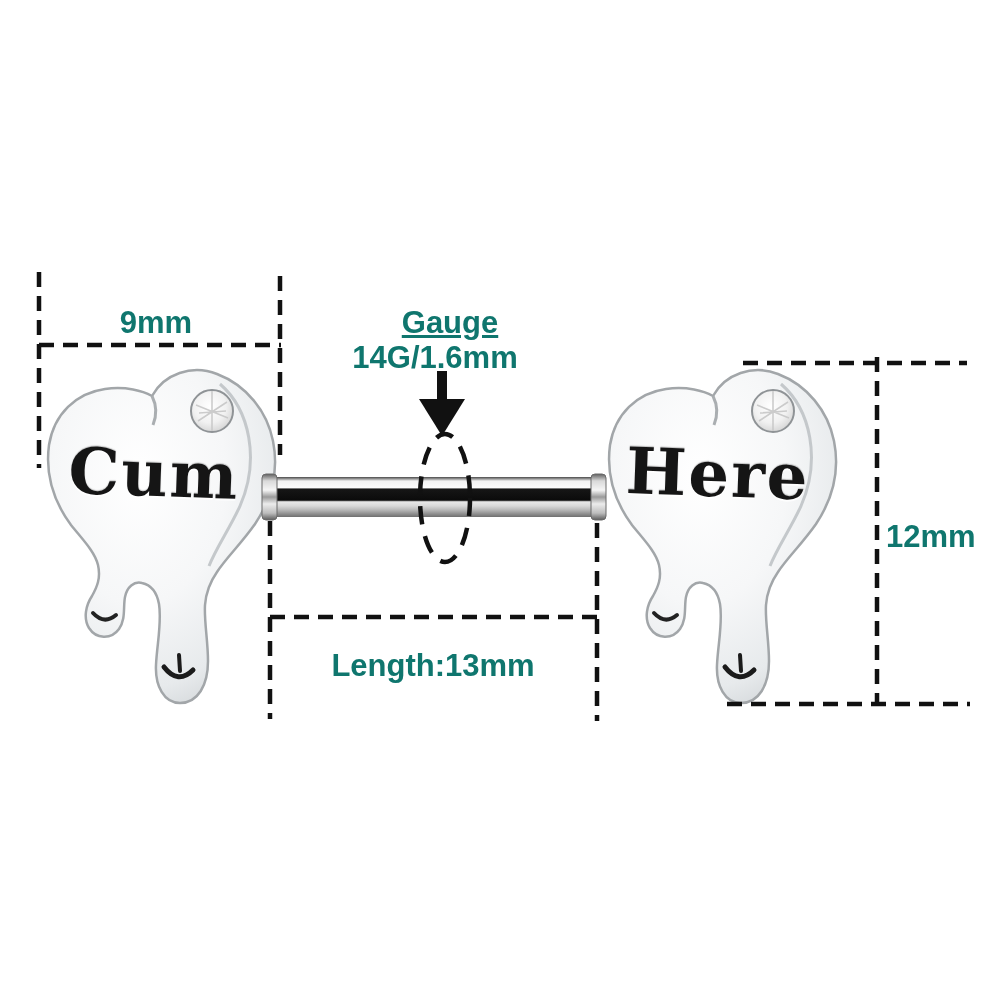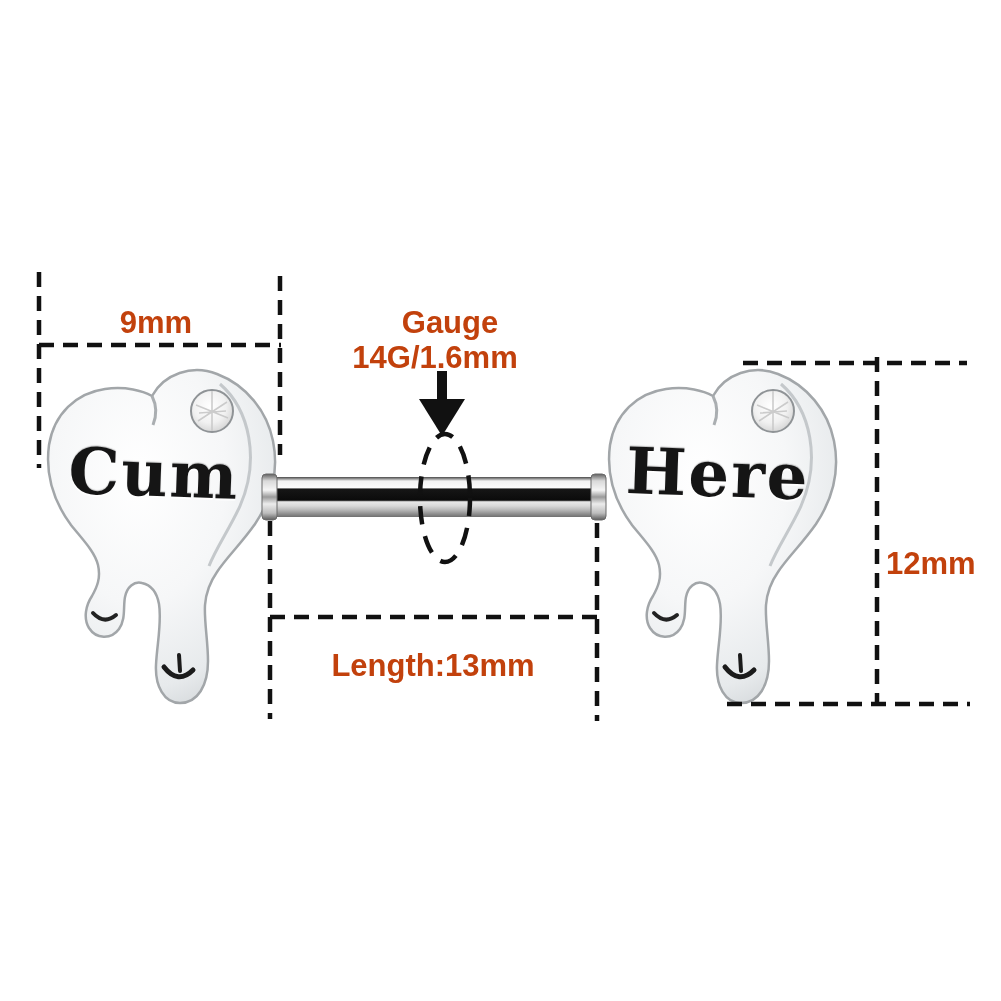--- a/index.html
+++ b/index.html
@@ -10,21 +10,21 @@
     overflow:hidden;
     font-family:"Liberation Sans", sans-serif;
   }
   #stage svg{position:absolute;left:0;top:0;}
   .dim-label{
     position:absolute;
     font-family:"Liberation Sans", sans-serif;
     font-weight:bold;
     font-size:31px;
     line-height:33px;
-    color:#c2410c;
+    color:#0f766e;
     text-align:center;
     white-space:nowrap;
   }
   .engraving{
     position:absolute;
     font-family:"DejaVu Serif", serif;
     font-weight:bold;
     font-size:64px;
     line-height:68px;
     color:#151515;
@@ -121,23 +121,23 @@
       <line x1="270" y1="617" x2="597" y2="617" stroke-width="4.5" stroke-dasharray="15 9"></line>
 
       <line x1="743" y1="363" x2="967" y2="363" stroke-width="4.5" stroke-dasharray="15 9"></line>
       <line x1="727" y1="704" x2="970" y2="704" stroke-width="4.5" stroke-dasharray="15 9"></line>
       <line x1="877" y1="357" x2="877" y2="704" stroke-width="4.5" stroke-dasharray="15 9"></line>
     </g>
   </svg>
 
   <div class="dim-label" style="left:88px;top:306px;width:136px;">9mm</div>
 
-  <div class="dim-label" style="left:378px;top:306px;width:144px;">Gauge</div>
+  <div class="dim-label" style="left:378px;top:306px;width:144px;text-decoration:underline;">Gauge</div>
   <div class="dim-label" style="left:342px;top:341px;width:186px;">14G/1.6mm</div>
 
   <div class="dim-label" style="left:330px;top:649px;width:206px;">Length:13mm</div>
 
-  <div class="dim-label" style="left:886px;top:520px;width:110px;text-align:left;margin-top:27px;">12mm</div>
+  <div class="dim-label" style="left:886px;top:520px;width:110px;text-align:left;">12mm</div>
 
   <div class="engraving" style="left:68px;top:440px;width:172px;">Cum</div>
   <div class="engraving" style="left:626px;top:440px;width:172px;">Here</div>
 
 </div>
 
 </body></html>

